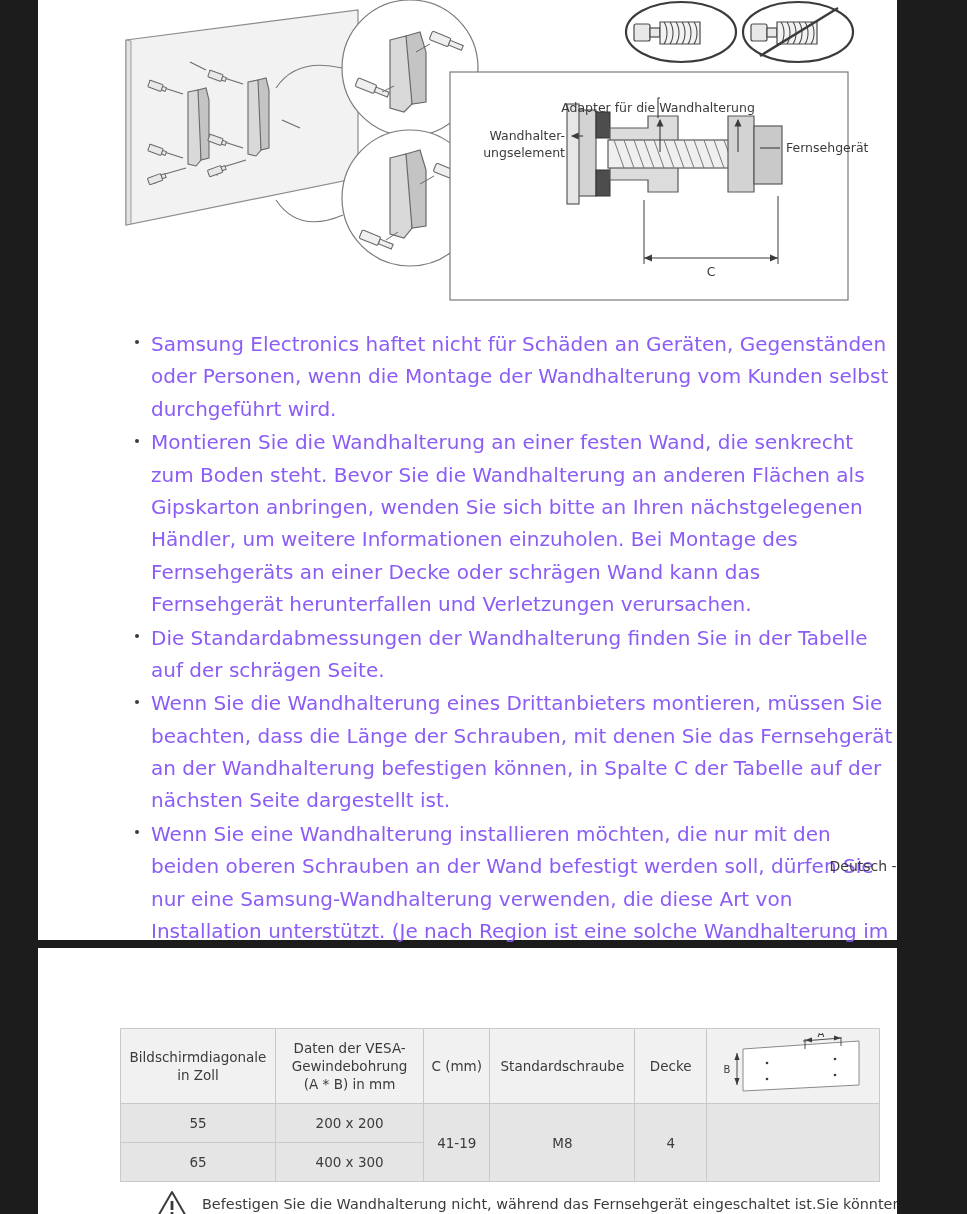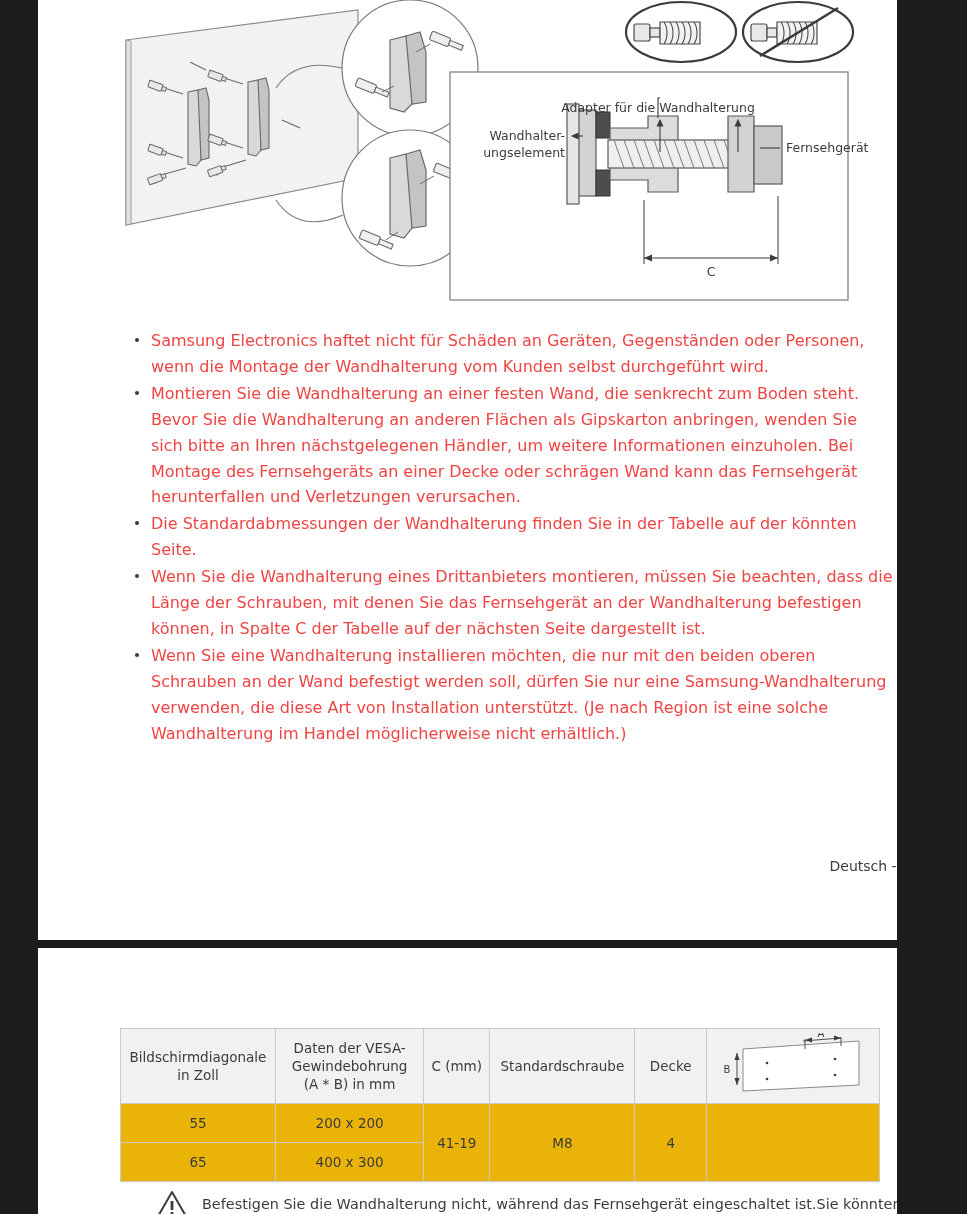--- a/index.html
+++ b/index.html
@@ -33,22 +33,22 @@
     height: 312px;
   }
   .figure svg { display: block; }
 
   
   .bullets {
     position: absolute;
     left: 95px;
     top: 328px;
     width: 760px;
-    color: #ef4444;
-    font-size: 16px;
+    color: #8b5cf6;
+    font-size: 20px;
     line-height: 1.62;
   }
   .bullet {
     position: relative;
     padding-left: 18px;
     margin-bottom: 1px;
   }
   .bullet .dot {
     position: absolute;
     left: 2px;
@@ -87,21 +87,21 @@
     padding: 4px 6px;
   }
   table.specs thead th {
     background: #f1f1f1;
     font-weight: normal;
     line-height: 1.35;
     height: 64px;
   }
   table.specs tbody td {
     height: 30px;
-    background: #eab308;
+    background: #e5e5e5;
   }
   .col-diag  { width: 148px; margin-left: 48px; }
   .col-vesa  { width: 158px; margin-top: 32px; }
   .col-c     { width: 72px; margin-top: 44px; }
   .col-screw { width: 142px; }
   .col-qty   { width: 78px; }
   .col-img   { width: 160px; padding: 0; }
 
   .warn-row {
     position: absolute;
@@ -320,21 +320,21 @@
         <text x="527" y="140" font-family="DejaVu Sans, sans-serif" font-size="12.5" fill="#3b3b3b" text-anchor="end">Wandhalter-</text>
         <text x="527" y="157" font-family="DejaVu Sans, sans-serif" font-size="12.5" fill="#3b3b3b" text-anchor="end">ungselement</text>
         <text x="748" y="152" font-family="DejaVu Sans, sans-serif" font-size="12.5" fill="#3b3b3b">Fernsehgerät</text>
         <text x="673" y="276" font-family="DejaVu Sans, sans-serif" font-size="12.5" fill="#3b3b3b" text-anchor="middle">C</text>
       </svg>
     </div>
 
     <div class="bullets">
       <div class="bullet"><span class="dot"></span><span>Samsung Electronics haftet nicht für Schäden an Geräten, Gegenständen oder Personen, wenn die Montage der Wandhalterung vom Kunden selbst durchgeführt wird.</span></div>
       <div class="bullet"><span class="dot"></span><span>Montieren Sie die Wandhalterung an einer festen Wand, die senkrecht zum Boden steht. Bevor Sie die Wandhalterung an anderen Flächen als Gipskarton anbringen, wenden Sie sich bitte an Ihren nächstgelegenen Händler, um weitere Informationen einzuholen. Bei Montage des Fernsehgeräts an einer Decke oder schrägen Wand kann das Fernsehgerät herunterfallen und Verletzungen verursachen.</span></div>
-      <div class="bullet"><span class="dot"></span><span>Die Standardabmessungen der Wandhalterung finden Sie in der Tabelle auf der könnten Seite.</span></div>
+      <div class="bullet"><span class="dot"></span><span>Die Standardabmessungen der Wandhalterung finden Sie in der Tabelle auf der schrägen Seite.</span></div>
       <div class="bullet"><span class="dot"></span><span>Wenn Sie die Wandhalterung eines Drittanbieters montieren, müssen Sie beachten, dass die Länge der Schrauben, mit denen Sie das Fernsehgerät an der Wandhalterung befestigen können, in Spalte C der Tabelle auf der nächsten Seite dargestellt ist.</span></div>
       <div class="bullet"><span class="dot"></span><span>Wenn Sie eine Wandhalterung installieren möchten, die nur mit den beiden oberen Schrauben an der Wand befestigt werden soll, dürfen Sie nur eine Samsung-Wandhalterung verwenden, die diese Art von Installation unterstützt. (Je nach Region ist eine solche Wandhalterung im Handel möglicherweise nicht erhältlich.)</span></div>
     </div>
 
     <div class="pagenum">Deutsch - 7</div>
   </div>
 
   <div class="page" id="page2">
 
     <div class="table-block">

